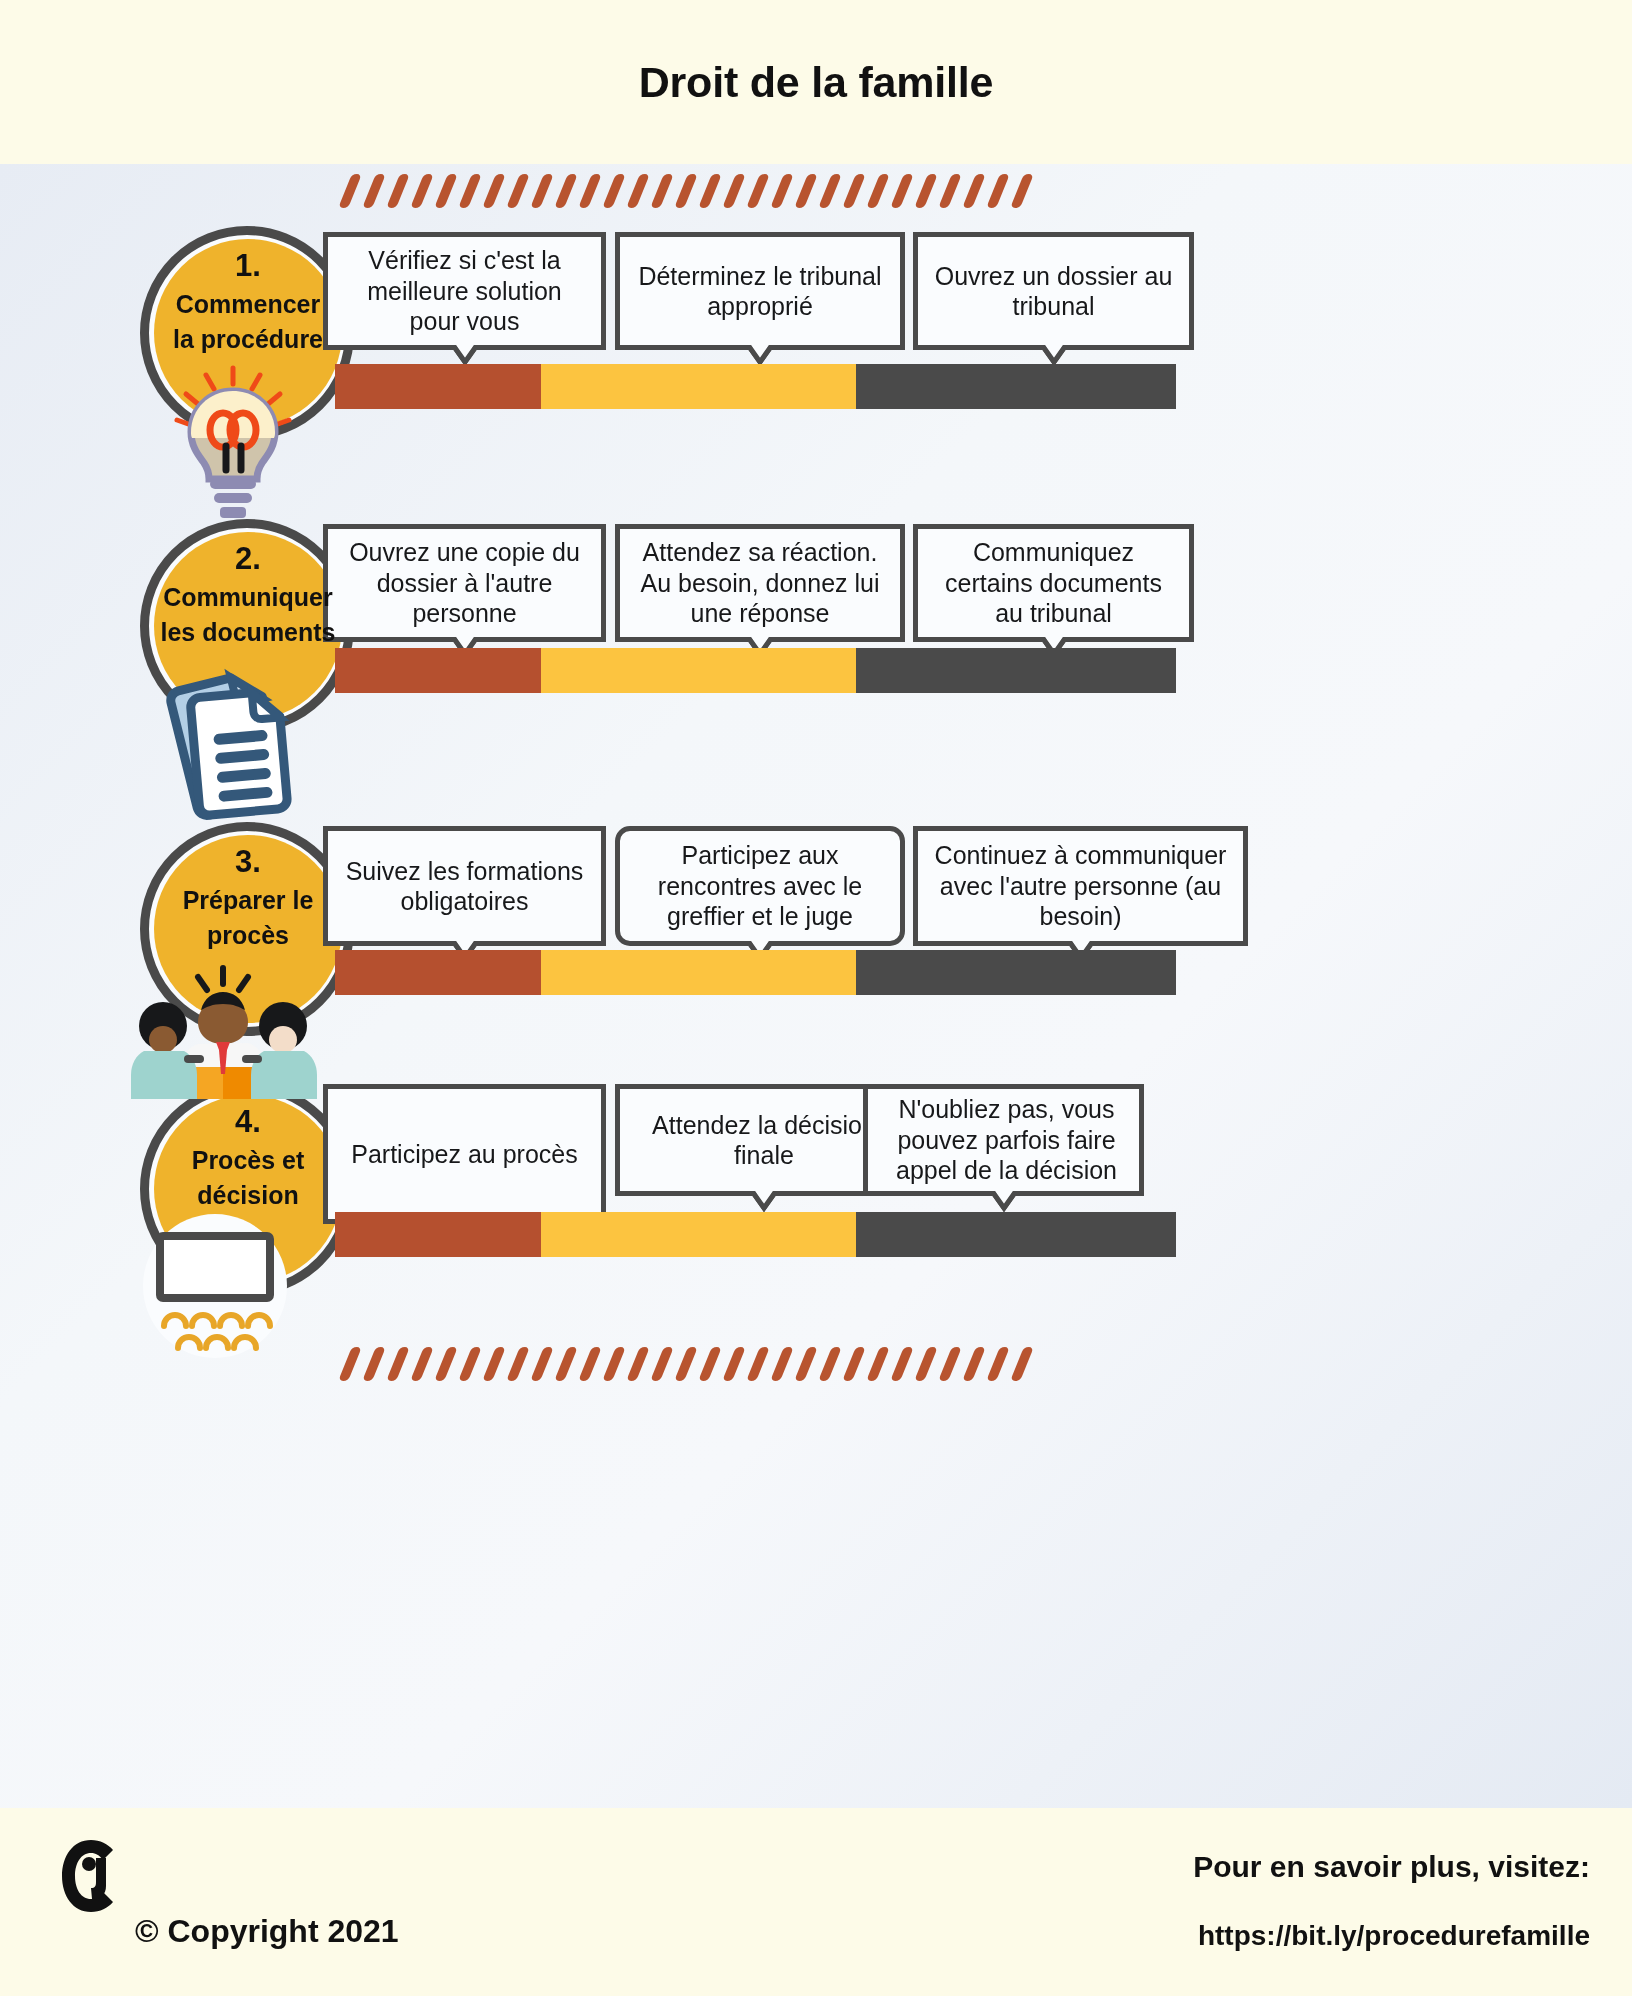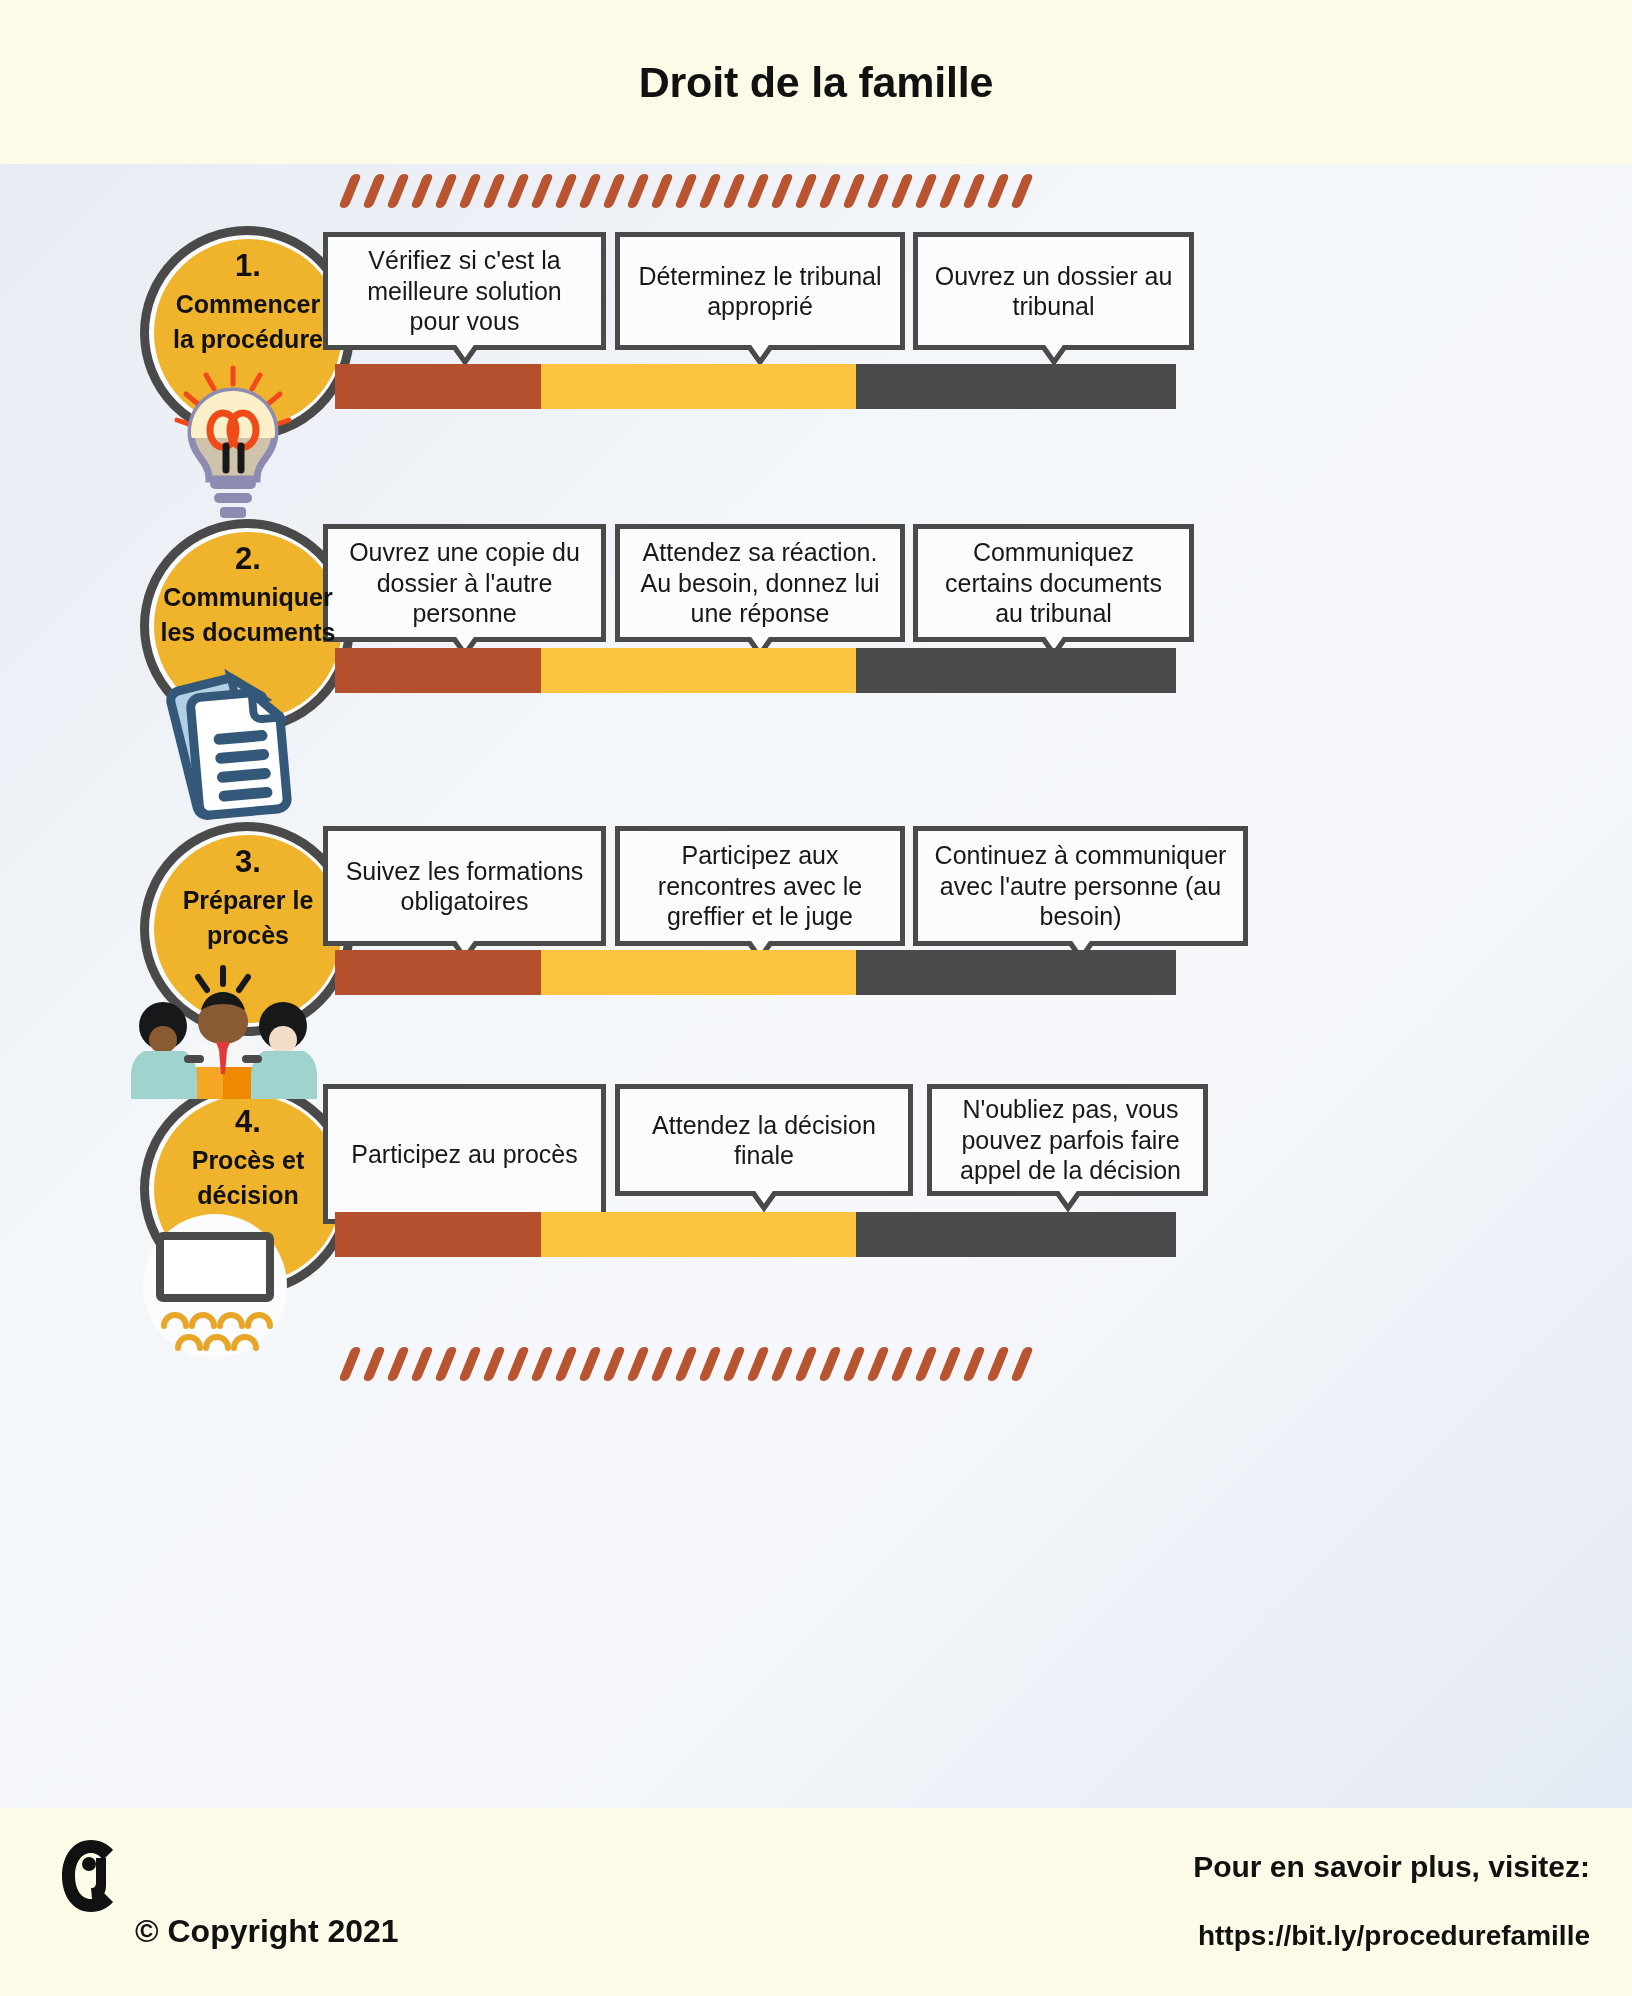--- a/index.html
+++ b/index.html
@@ -312,21 +312,21 @@
       </g>
     </svg></div>
         <div class="tbox" style="left: 323px; top: 662px; width: 283px; height: 120px;">
           <span>Suivez les formations obligatoires</span>
           <svg class="tail" viewBox="0 0 48 22">
   <path d="M0 0 L12 0 L24 17 L36 0 L48 0" fill="none" stroke="#4a4a4a" stroke-width="5"></path>
   <path d="M1 -4 L12 -4 L24 14 L36 -4 L47 -4 Z" fill="#fafcfe" stroke="none"></path>
   <path d="M0 0 L12 0 L24 17 L36 0 L48 0" fill="none" stroke="#4a4a4a" stroke-width="5"></path>
 </svg>
         </div>
-        <div class="tbox" style="left: 615px; top: 662px; width: 290px; height: 120px;">
+        <div class="tbox" style="left: 615px; top: 662px; width: 290px; height: 120px; border-radius: 15px;">
           <span>Participez aux rencontres avec le greffier et le juge</span>
           <svg class="tail" viewBox="0 0 48 22">
   <path d="M0 0 L12 0 L24 17 L36 0 L48 0" fill="none" stroke="#4a4a4a" stroke-width="5"></path>
   <path d="M1 -4 L12 -4 L24 14 L36 -4 L47 -4 Z" fill="#fafcfe" stroke="none"></path>
   <path d="M0 0 L12 0 L24 17 L36 0 L48 0" fill="none" stroke="#4a4a4a" stroke-width="5"></path>
 </svg>
         </div>
         <div class="tbox" style="left: 913px; top: 662px; width: 335px; height: 120px;">
           <span>Continuez à communiquer avec l'autre personne (au besoin)</span>
           <svg class="tail" viewBox="0 0 48 22">
@@ -373,21 +373,21 @@
 </svg>
         </div>
         <div class="tbox" style="left: 615px; top: 920px; width: 298px; height: 112px;">
           <span>Attendez la décision finale</span>
           <svg class="tail" viewBox="0 0 48 22">
   <path d="M0 0 L12 0 L24 17 L36 0 L48 0" fill="none" stroke="#4a4a4a" stroke-width="5"></path>
   <path d="M1 -4 L12 -4 L24 14 L36 -4 L47 -4 Z" fill="#fafcfe" stroke="none"></path>
   <path d="M0 0 L12 0 L24 17 L36 0 L48 0" fill="none" stroke="#4a4a4a" stroke-width="5"></path>
 </svg>
         </div>
-        <div class="tbox" style="left: 927px; top: 920px; width: 281px; height: 112px; padding-left: 20px;">
+        <div class="tbox" style="left: 863px; top: 920px; width: 281px; height: 112px; padding-left: 20px;">
           <span>N'oubliez pas, vous pouvez parfois faire appel de la décision</span>
           <svg class="tail" viewBox="0 0 48 22">
   <path d="M0 0 L12 0 L24 17 L36 0 L48 0" fill="none" stroke="#4a4a4a" stroke-width="5"></path>
   <path d="M1 -4 L12 -4 L24 14 L36 -4 L47 -4 Z" fill="#fafcfe" stroke="none"></path>
   <path d="M0 0 L12 0 L24 17 L36 0 L48 0" fill="none" stroke="#4a4a4a" stroke-width="5"></path>
 </svg>
         </div>
         <div class="cbar" style="left: 335px; top: 1048px;">
           <div class="seg" style="width: 206px; background: rgb(181, 80, 47);"></div>
           <div class="seg" style="width: 315px; background: rgb(252, 196, 64);"></div>

